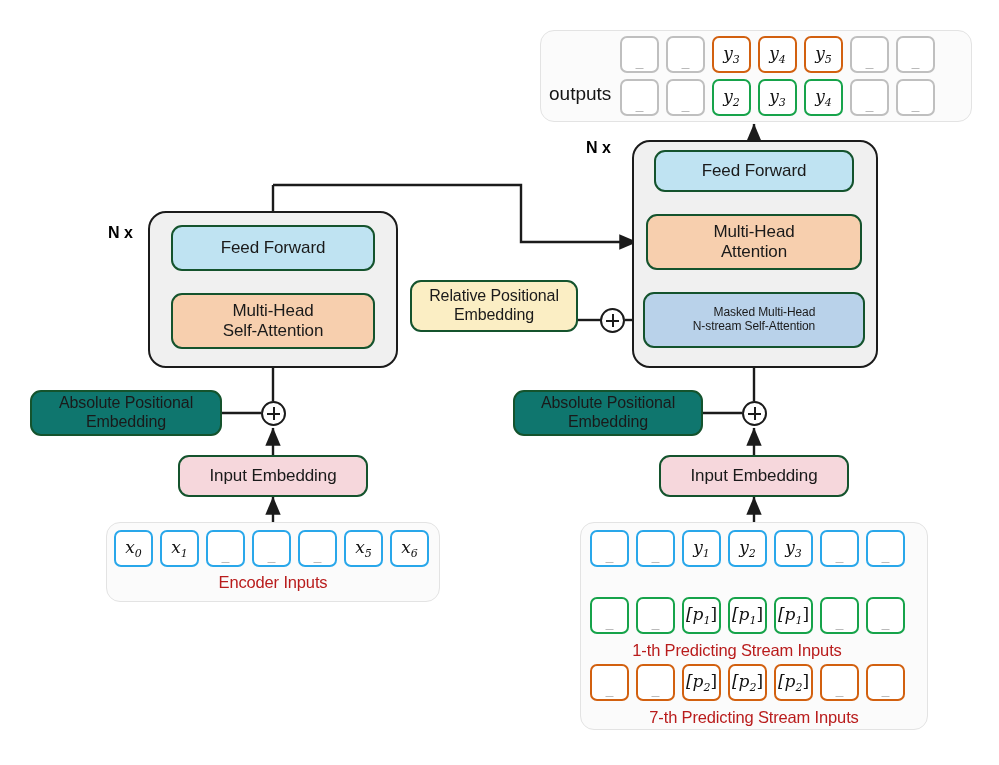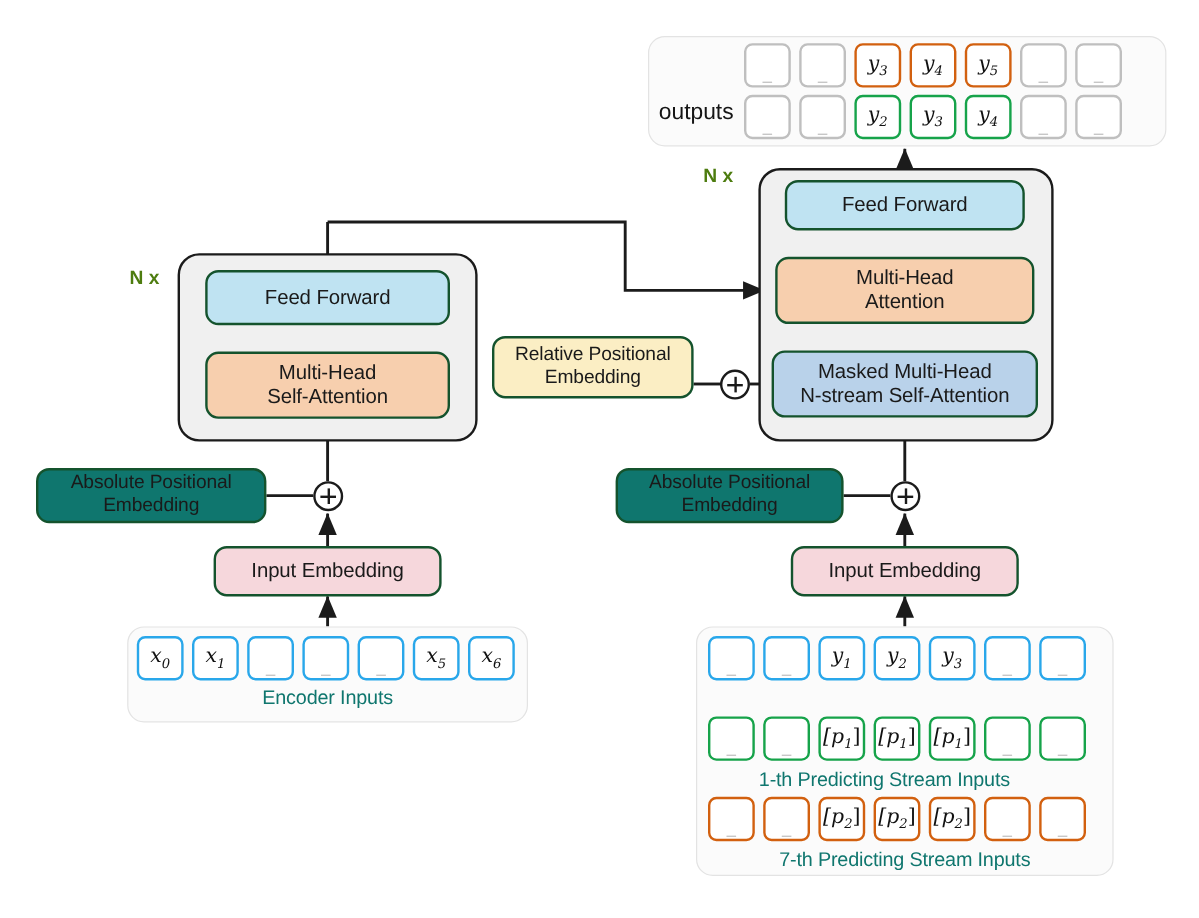--- a/index.html
+++ b/index.html
@@ -77,32 +77,32 @@
   .tok .blank{font-style:normal;font-size:16px;color:#9a9a9a;line-height:0.4;padding-top:11px;}
   .tok sub{font-size:11px;font-style:italic;}
   .tok .br{font-style:normal;}
 
   
   .cap{
     position:absolute;
     text-align:center;
     font-size:16.5px;
     letter-spacing:-0.15px;
-    color:#0f766e;
+    color:#b91c1c;
   }
   .outlabel{
     position:absolute;
     font-size:19px;
     color:#151515;
   }
   .nx{
     position:absolute;
     font-size:16px;
     font-weight:bold;
-    color:#4d7c0f;
+    color:#000000;
   }
 
   
   .plus{
     position:absolute;
     width:25px;height:25px;
     border:2px solid #1b1b1b;
     border-radius:50%;
     background:#ffffff;
     box-sizing:border-box;
@@ -162,21 +162,21 @@
 
   <div class="panel" style="left:540px;top:30px;width:432px;height:92px;"></div>
   <div class="outlabel" style="left:549px;top:83px;">outputs</div>
 
   <div class="stackpanel" style="left:632px;top:140px;width:246px;height:228px;"></div>
   <div class="nx" style="left:586px;top:139px;">N x</div>
 
   <div class="mod c-ff" style="left:654px;top:150px;width:200px;height:42px;">Feed Forward</div>
   <div class="mod c-attn" style="left:646px;top:214px;width:216px;height:56px;">Multi-Head
 Attention</div>
-  <div class="mod c-mask" style="left:643px;top:292px;width:222px;height:56px;font-size:17px;">Masked Multi-Head
+  <div class="mod c-mask" style="left:643px;top:292px;width:222px;height:56px;font-size:12px;text-align:right;">Masked Multi-Head
 N-stream Self-Attention</div>
 
   <div class="mod c-rel" style="left:410px;top:280px;width:168px;height:52px;font-size:16px;">Relative Positional
 Embedding</div>
   <div class="plus" style="left:600px;top:308px;"></div>
 
   <div class="mod c-abs" style="left:513px;top:390px;width:190px;height:46px;font-size:16px;">Absolute Positional
 Embedding</div>
   <div class="plus" style="left:742px;top:401px;"></div>
   <div class="mod c-emb" style="left:659px;top:455px;width:190px;height:42px;">Input Embedding</div>

